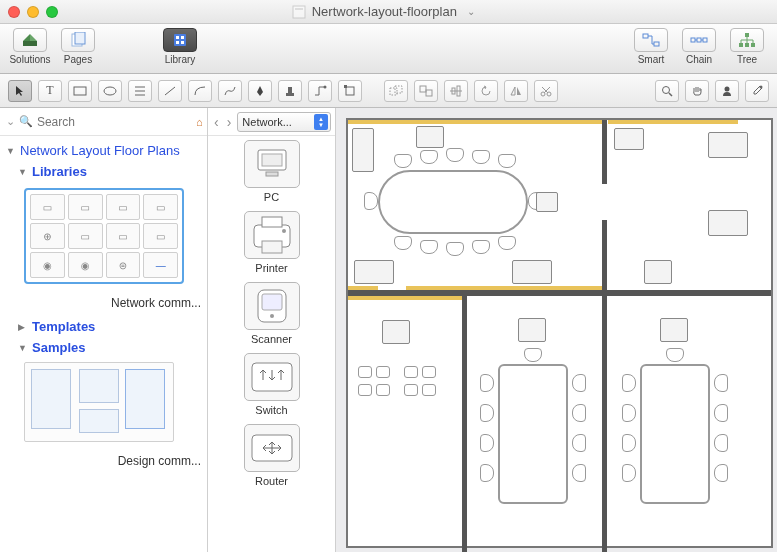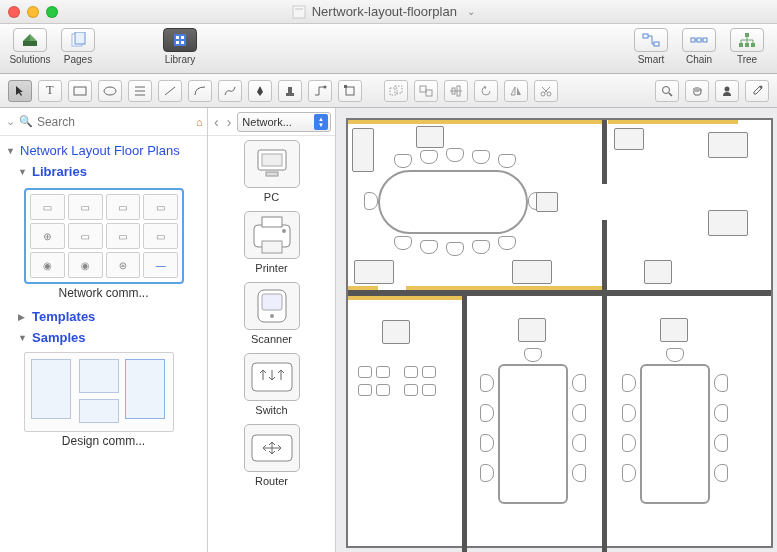--- a/index.html
+++ b/index.html
@@ -33,21 +33,21 @@
 .search .mag{color:#999}
 .search .home{color:#d07a3a}
 
 .tree{padding:4px 6px;font-size:13px}
 .treehead{color:#2a4fdf;display:flex;align-items:center;gap:4px;padding:3px 0;cursor:default}
 .treehead.sub{margin-left:12px}
 .disclose{color:#7a7a7a;font-size:9px;display:inline-block;width:10px}
 
 .thumbgrid{margin:6px 0 2px 18px;width:160px;border:2px solid #5aa4e6;border-radius:4px;padding:4px;background:#fff;display:grid;grid-template-columns:repeat(4,1fr);gap:3px}
 .thumbcell{height:26px;border:1px solid #cfcfcf;border-radius:2px;background:#fafafa;display:flex;align-items:center;justify-content:center;font-size:10px;color:#888}
-.thumblabel{text-align:center;font-size:12px;color:#333;margin:2px 0 6px}
+.thumblabel{text-align:right;font-size:12px;color:#333;margin:12px 0 6px}
 
 .samplethumb{margin:4px 0 2px 18px;width:150px;height:80px;border:1px solid #d0d0d0;border-radius:2px;background:#fcfcfc;position:relative;overflow:hidden}
 .samplethumb .sq{position:absolute;border:1px solid #b4c6e0;background:#eef4fb}
 
 .libcol{width:128px;background:#fff;border-right:1px solid #cfcfcf;display:flex;flex-direction:column}
 .libnav{height:28px;display:flex;align-items:center;gap:4px;padding:0 4px;border-bottom:1px solid #e3e3e3}
 .navarrow{color:#8f8f8f;font-size:14px;padding:0 2px}
 .libselect{flex:1;height:20px;border:1px solid #bcbcbc;border-radius:3px;background:linear-gradient(#fff,#eee);display:flex;align-items:center;padding:0 4px;font-size:11px;position:relative}
 .libselect .updn{position:absolute;right:2px;top:1px;bottom:1px;width:14px;background:#3e7ff0;border-radius:2px;display:flex;flex-direction:column;align-items:center;justify-content:center;color:#fff;font-size:6px;line-height:6px}
 

